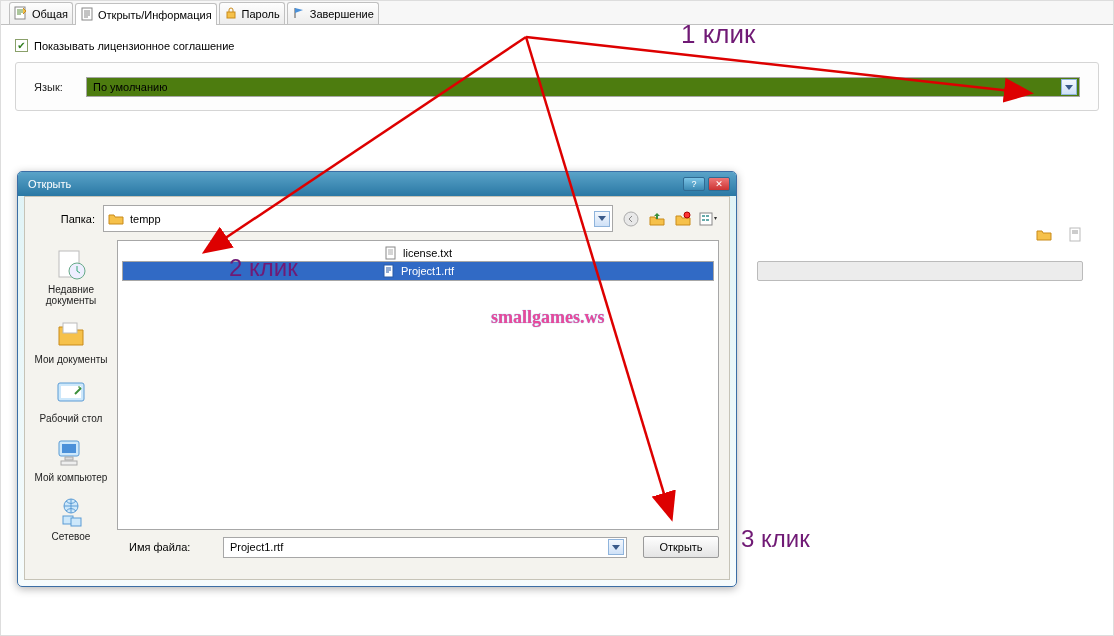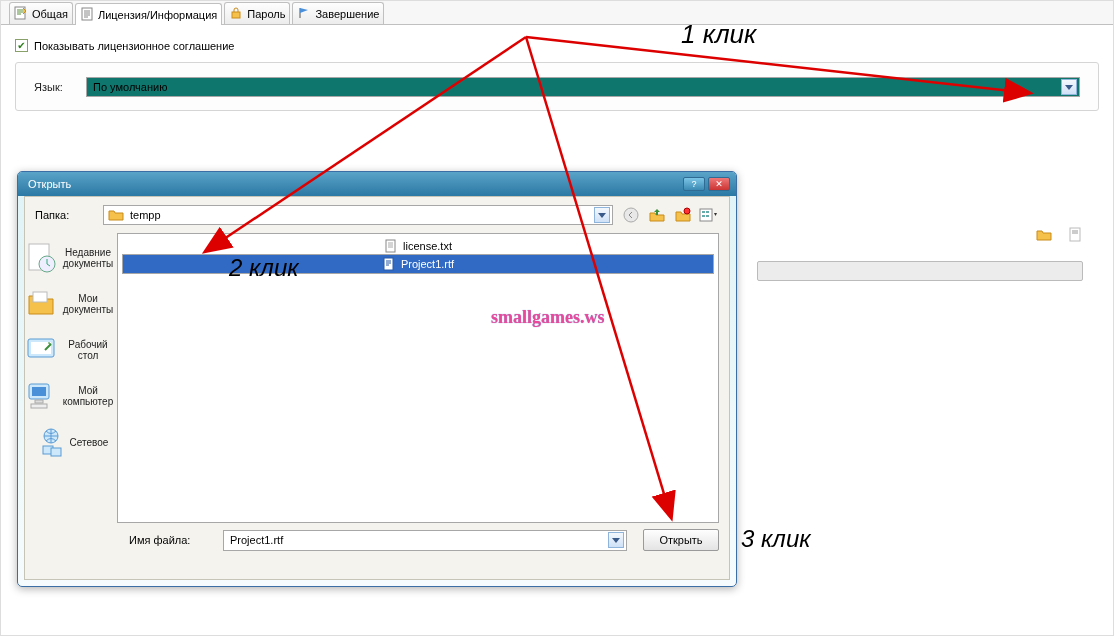--- a/index.html
+++ b/index.html
@@ -11,52 +11,52 @@
   .tab.active { background:#fff; position:relative; top:1px; font-weight:normal;}
   .tab .ico { width:14px; height:14px; display:inline-block;}
   
   .content { padding:10px 14px; }
   .chk-row { display:flex; align-items:center; gap:6px; margin:4px 0 10px;}
   .chk { width:13px; height:13px; border:1px solid #8aa06a; background:#fff; display:flex; align-items:center; justify-content:center; color:#2e7d1d; font-size:10px;}
   .panel { border:1px solid #d5d5d5; border-radius:3px; padding:14px 18px 10px; margin-bottom:12px; background:#fdfdfd;}
   .frow { display:flex; align-items:center; margin-bottom:14px;}
   .flabel { width:52px; color:#222;}
   .finput { flex:1; height:20px; border:1px solid #a7a7a7; background:#fff; padding:2px 6px; font-family:inherit; font-size:11px;}
-  .sel { flex:1; height:20px; border:1px solid #a7a7a7; background:#0f766e; display:flex; align-items:center; justify-content:space-between; padding:0 2px 0 6px;}
+  .sel { flex:1; height:20px; border:1px solid #a7a7a7; background:#4d7c0f; display:flex; align-items:center; justify-content:space-between; padding:0 2px 0 6px;}
   .dd-btn { width:16px; height:16px; background:linear-gradient(#f4f8fd,#cfe1f7); border:1px solid #8fb4dc; display:flex; align-items:center; justify-content:center;}
   .tri { width:0;height:0;border-left:4px solid transparent;border-right:4px solid transparent;border-top:5px solid #3a5a8a;}
   .icobtn { width:18px; height:18px; margin-left:6px; display:flex; align-items:center; justify-content:center; cursor:pointer;}
   .readonly-bar { height:20px; border:1px solid #bbb; background:#ececec; border-radius:2px;}
   
   .dlg { position:absolute; left:16px; top:170px; width:720px; height:416px; border:1px solid #3b6ea5; border-radius:5px; background:linear-gradient(#dff3f6,#f6fcfd); box-shadow:0 2px 8px rgba(0,0,0,.3);}
   .dlg-title { height:24px; display:flex; align-items:center; justify-content:space-between; padding:0 6px 0 10px; color:#fff; font-size:11px; background:linear-gradient(#5aa3c8,#2a78a4); border-radius:4px 4px 0 0;}
   .dlg-ctl { display:flex; gap:3px;}
   .dlg-ctl .b { width:22px; height:14px; border:1px solid #2f6b93; background:linear-gradient(#7bc4e6,#3c8ab4); border-radius:2px; display:flex; align-items:center; justify-content:center; color:#fff; font-size:9px; cursor:pointer;}
   .dlg-ctl .b.close{ background:linear-gradient(#e77,#c33);}
   .dlg-body { position:absolute; inset:24px 6px 6px 6px; background:#f4f3ee; border:1px solid #c6c3b7; }
   .dlg-top { display:flex; align-items:center; gap:8px; padding:8px 10px;}
-  .dlg-top .lbl { width:60px; }
-  .folder-sel { flex:1; height:20px; border:1px solid #a7a7a7; background:#fff; display:flex; align-items:center; gap:6px; padding:0 2px 0 4px;}
+  .dlg-top .lbl { width:60px; text-align:right;}
+  .folder-sel { flex:1; height:27px; border:1px solid #a7a7a7; background:#fff; display:flex; align-items:center; gap:6px; padding:0 2px 0 4px;}
   .tools { display:flex; gap:6px; align-items:center;}
   .toolbtn { width:20px; height:20px; display:flex; align-items:center; justify-content:center; cursor:pointer;}
   .dlg-main { display:flex; height:290px;}
   .places { width:92px; background:#f4f3ee; display:flex; flex-direction:column; align-items:center; gap:12px; padding-top:8px;}
-  .place { display:flex; flex-direction:row; align-items:center; gap:2px; text-align:center; color:#222; cursor:pointer;}
+  .place { display:flex; flex-direction:column; align-items:center; gap:2px; text-align:center; color:#222; cursor:pointer;}
   .place .pi { width:34px; height:34px; display:flex; align-items:center; justify-content:center;}
   .place .pl { font-size:10px; line-height:11px; max-width:88px;}
   .filearea { flex:1; margin:0 10px 0 0; border:1px solid #a7a7a7; background:#fff; padding:4px; overflow:auto;}
   .fitem { display:flex; align-items:center; gap:5px; padding:1px 3px; font-size:11px; cursor:pointer;justify-content:center;}
   .fitem.sel { background:#316ac5; color:#fff;}
   .dlg-bottom { padding:6px 10px 10px 104px;}
   .brow { display:flex; align-items:center; margin-bottom:8px; gap:16px;}
   .brow .bl { width:78px;}
   .bsel { flex:1; height:21px; border:1px solid #a7a7a7; background:#fff; display:flex; align-items:center; justify-content:space-between; padding:0 2px 0 6px;}
   .btn { width:76px; height:22px; border:1px solid #9a9a9a; background:linear-gradient(#fefefe,#e4e4e4); border-radius:2px; display:flex; align-items:center; justify-content:center; cursor:pointer;}
   
-  .anno { position:absolute; color:#000000; font-family:Arial, sans-serif; pointer-events:none;font-style:italic;}
+  .anno { position:absolute; color:#701a75; font-family:Arial, sans-serif; pointer-events:none;}
   .a1 { left:680px; top:18px; font-size:26px;}
   .a2 { left:228px; top:253px; font-size:24px;}
   .a3 { left:740px; top:524px; font-size:24px;}
   .watermark { position:absolute; left:490px; top:306px; color:#ec4899; font-family:Comic Sans MS, cursive; font-size:18px; font-weight:bold; text-shadow:0 0 1px #5aa8e6; pointer-events:none;}
   svg.lines { position:absolute; inset:0; pointer-events:none;}
   
   .rt-icons { position:absolute; right:28px; top:225px; display:flex; gap:8px;}
   .readonly-outer{ position:absolute; left:756px; right:30px; top:260px;}
 </style>
 </head>
@@ -71,21 +71,21 @@
             <path d="M3 4h6M3 6h6M3 8h4" stroke="#5a8f3a"></path>
             <path d="M9 2l3 3-3 3" fill="#f3c24a" stroke="#c98b1a"></path>
           </svg></span>
       <span>Общая</span>
     </div>
     <div class="tab active">
       <span class="ico"><svg width="14" height="14">
             <rect x="2" y="1" width="10" height="12" fill="#fff" stroke="#888"></rect>
             <path d="M4 4h6M4 6h6M4 8h6M4 10h4" stroke="#888"></path>
           </svg></span>
-      <span>Лицензия/Информация</span>
+      <span>Открыть/Информация</span>
     </div>
     <div class="tab">
       <span class="ico"><svg width="14" height="14">
             <rect x="3" y="6" width="8" height="6" fill="#f6c14a" stroke="#c98b1a"></rect>
             <path d="M5 6V4a2 2 0 0 1 4 0v2" fill="none" stroke="#c98b1a"></path>
           </svg></span>
       <span>Пароль</span>
     </div>
     <div class="tab">
       <span class="ico"><svg width="14" height="14">

